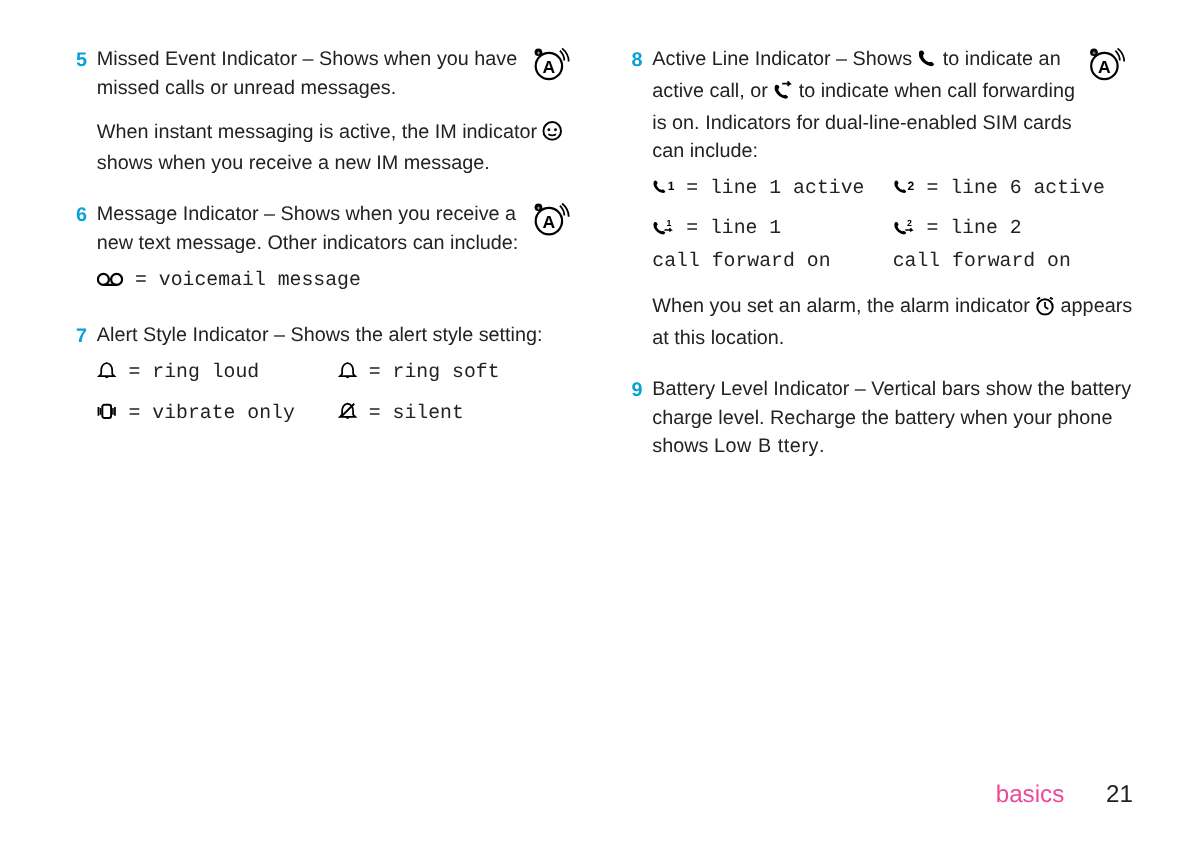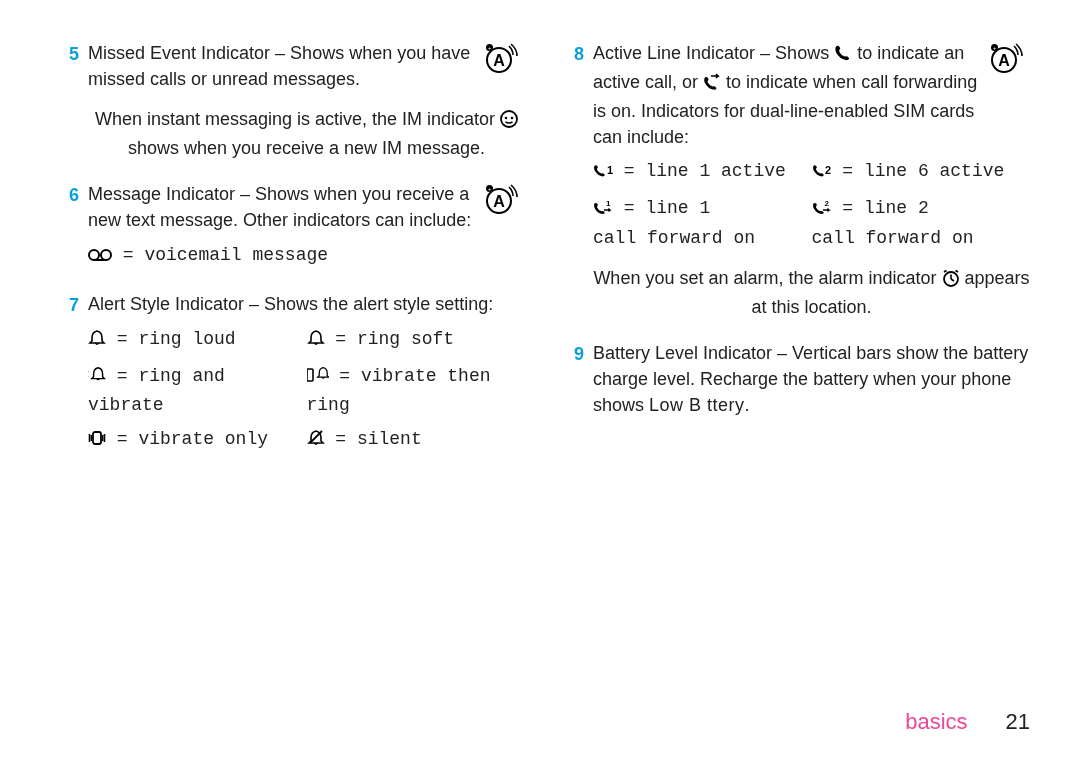--- a/index.html
+++ b/index.html
@@ -43,21 +43,20 @@
     padding-top: 1px;
   }
   .body {
     flex: 1;
   }
   .title {
     font-weight: normal;
   }
   .indent {
     margin-left: 28px;
-    text-align: center;
   }
   .bigicon {
     width: 40px;
     flex: 0 0 40px;
     margin-left: 6px;
     padding-top: 2px;
   }
   .two {
     display: flex;
     margin: 8px 0 6px 28px;
@@ -267,32 +266,20 @@
           </div>
           <div>
             <span class="inline-icon"><svg width="18" height="18">
                   <use href="#ic-bell-soft"></use>
                 </svg></span><span> = ring soft</span>
           </div>
         </div>
         <div class="two">
           <div>
             <span class="inline-icon"><svg width="18" height="18">
-                  <use href="#ic-ring-vib"></use>
-                </svg></span><span> = ring and vibrate</span>
-          </div>
-          <div>
-            <span class="inline-icon"><svg width="22" height="18">
-                  <use href="#ic-vib-ring"></use>
-                </svg></span><span> = vibrate then ring</span>
-          </div>
-        </div>
-        <div class="two">
-          <div>
-            <span class="inline-icon"><svg width="18" height="18">
                   <use href="#ic-vib"></use>
                 </svg></span><span> = vibrate only</span>
           </div>
           <div>
             <span class="inline-icon"><svg width="18" height="18">
                   <use href="#ic-silent"></use>
                 </svg></span><span> = silent</span>
           </div>
         </div>
       </div>

